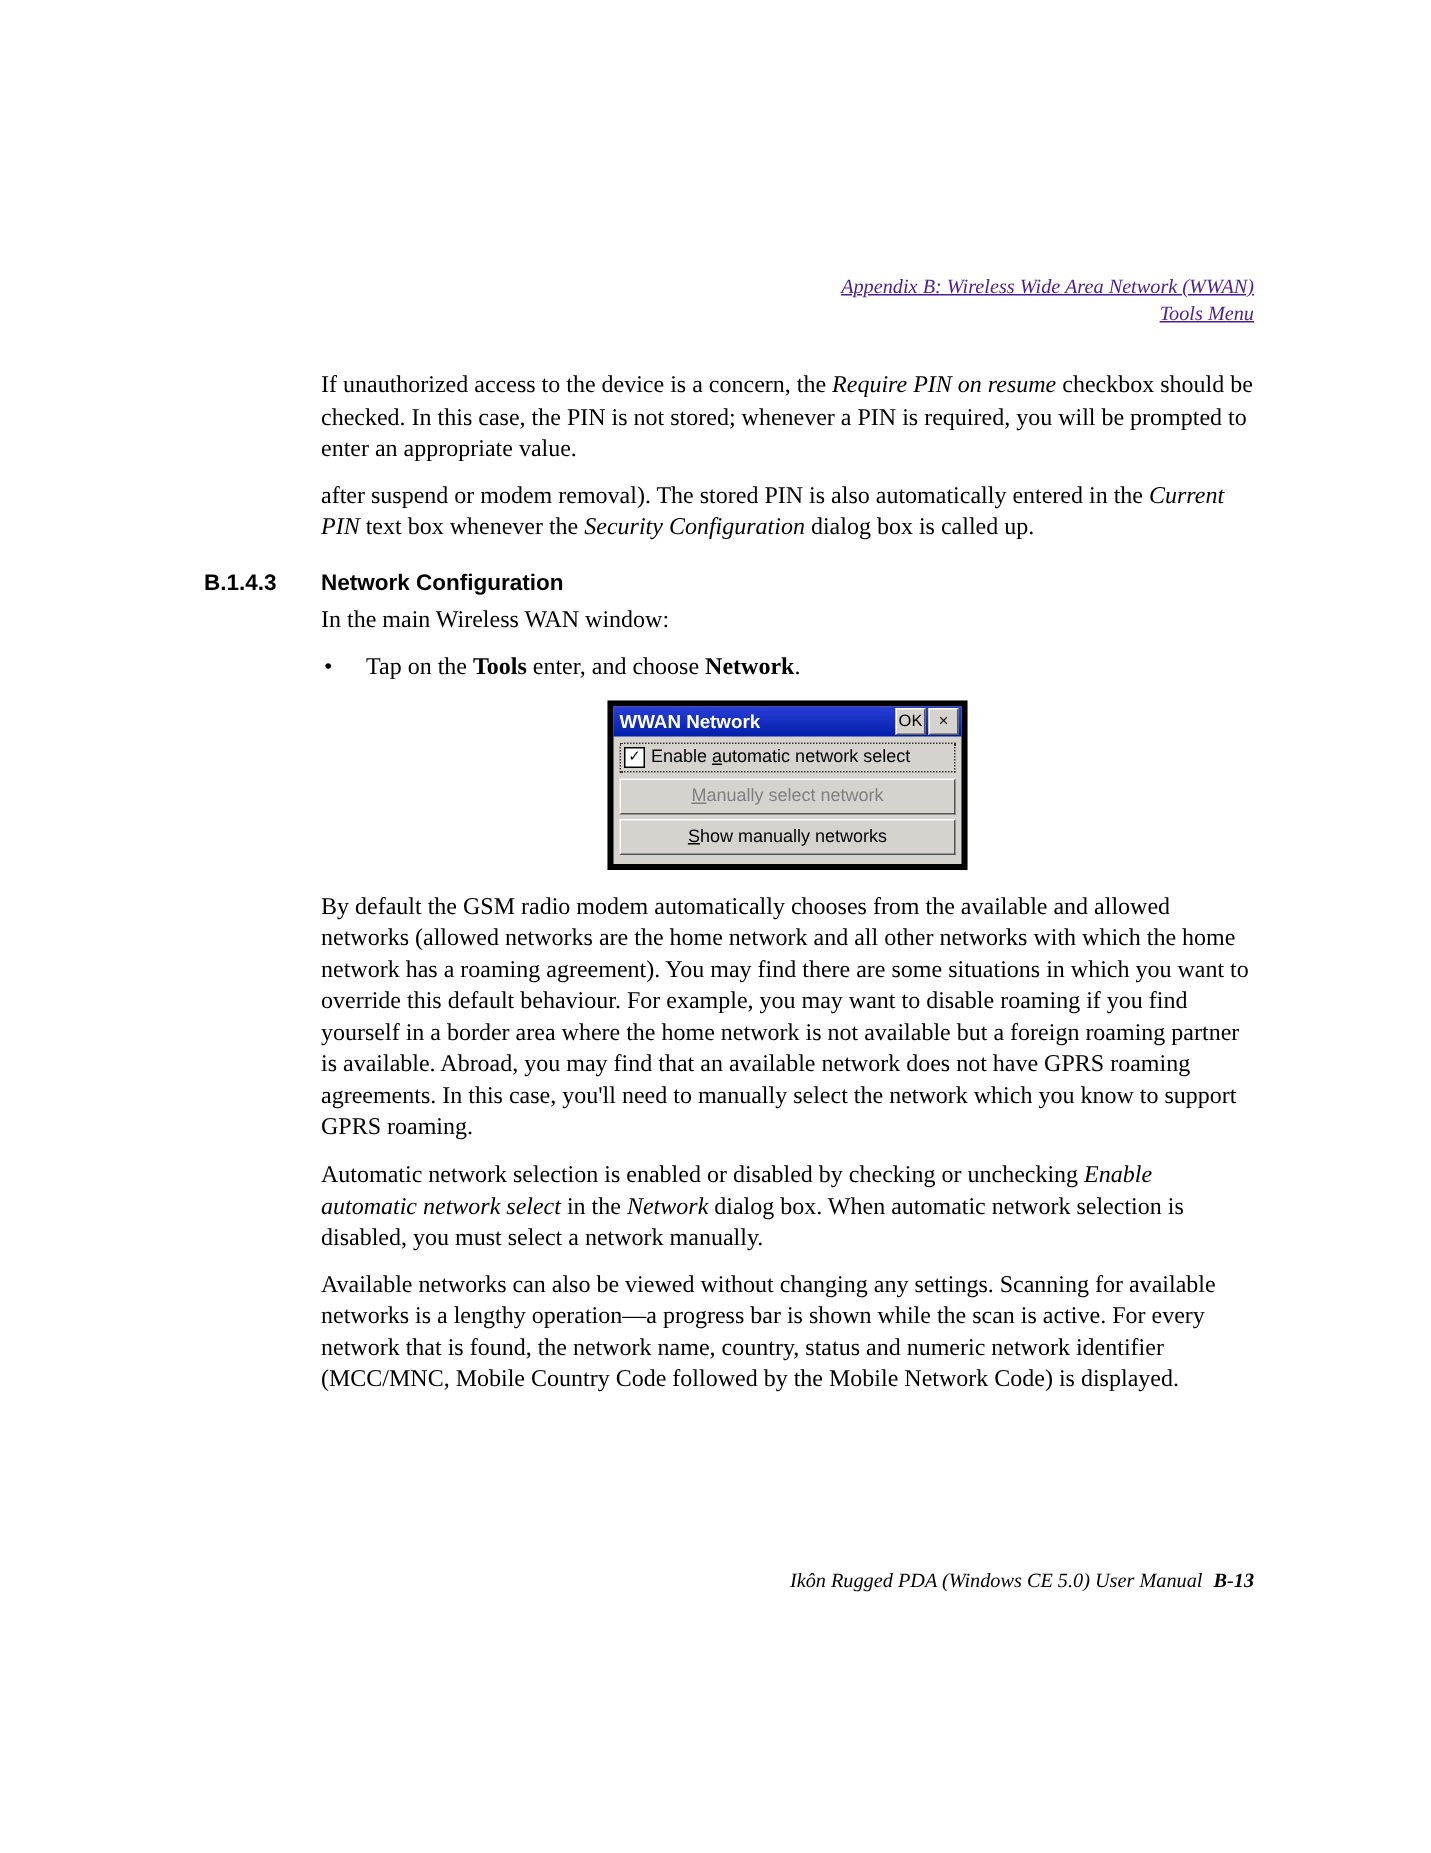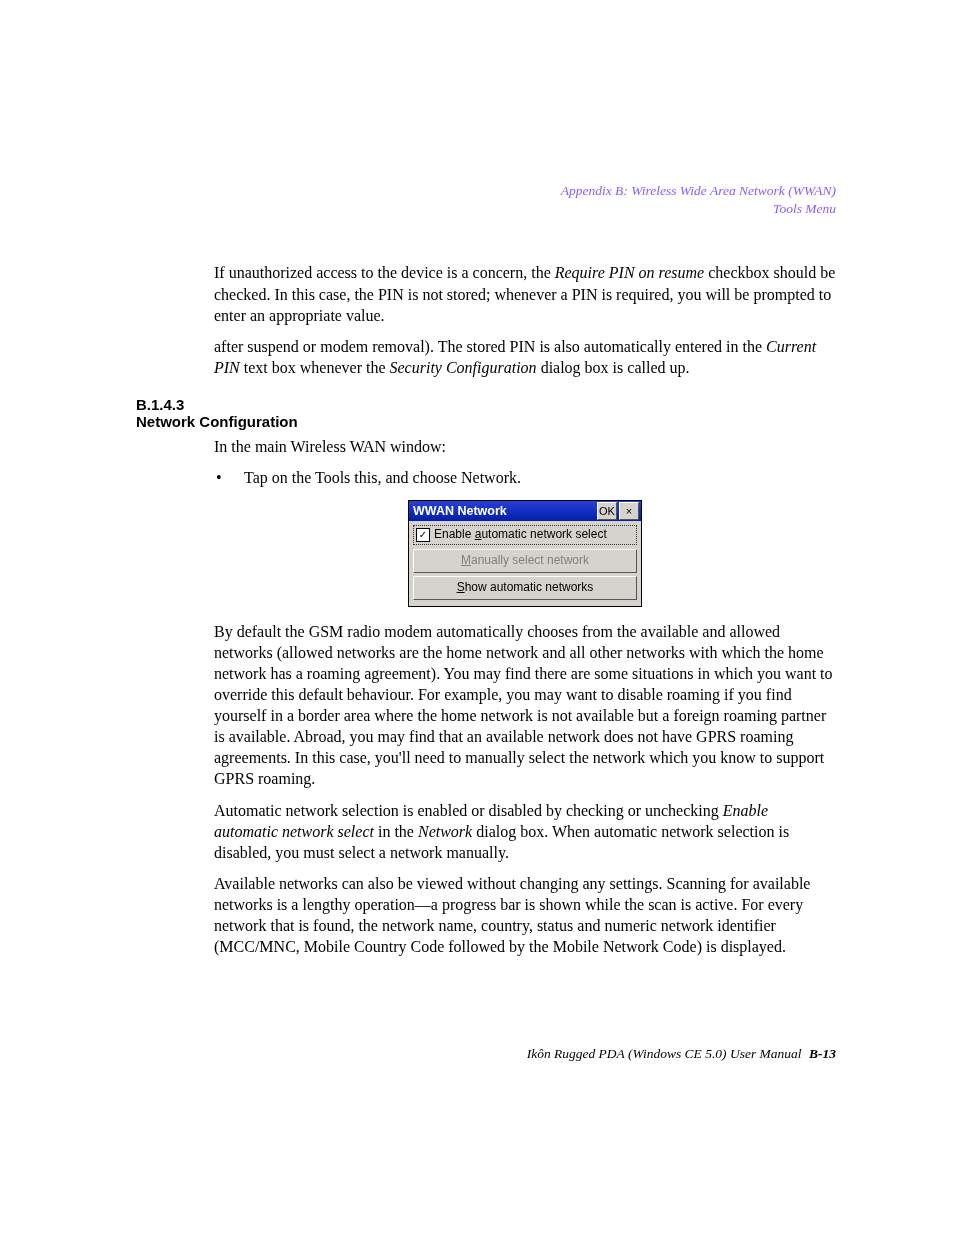--- a/index.html
+++ b/index.html
@@ -18,38 +18,38 @@
     top: 182px;
     left: 136px;
     width: 700px;
   }
   .header {
     text-align: right;
     font-style: italic;
     font-family: Georgia, "Times New Roman", serif;
     font-size: 13.5px;
     line-height: 1.35;
-    margin-bottom: 44px;
-    color: #8b5cf6;
+    margin-bottom: 28px;
+    color: #4c1d95;
+    text-decoration: underline;
   }
   .body-text {
     margin-left: 78px;
     font-size: 16px;
     line-height: 1.32;
   }
   .body-text p {
     margin: 0 0 10px 0;
     text-align: left;
   }
   .section-row {
     display: flex;
     align-items: baseline;
     margin-top: 18px;
     margin-bottom: 6px;
-    flex-direction: column;
   }
   .section-num {
     width: 78px;
     font-family: Verdana, Geneva, sans-serif;
     font-weight: bold;
     font-size: 15px;
   }
   .section-title {
     font-family: Verdana, Geneva, sans-serif;
     font-weight: bold;
@@ -58,27 +58,27 @@
   }
   .bullet-row {
     display: flex;
     margin: 4px 0 12px 0;
   }
   .bullet-dot {
     width: 28px;
     padding-left: 2px;
   }
   .italic { font-style: italic; }
-  .bold { font-weight: normal; }
+  .bold { font-weight: bold; }
 
   
   .wwan-box {
     width: 232px;
     margin: 6px auto 14px auto;
-    border: 1px solid #000000;
+    border: 4px solid #000000;
     background: #d6d3ce;
     font-family: Tahoma, Verdana, sans-serif;
     font-size: 12px;
   }
   .wwan-title {
     background: linear-gradient(#2a3fd8, #001ea8);
     color: #fff;
     font-weight: bold;
     height: 20px;
     display: flex;
@@ -176,42 +176,42 @@
   <div class="section-row">
     <div class="section-num">B.1.4.3</div>
     <div class="section-title">Network Configuration</div>
   </div>
 
   <div class="body-text">
     <p>In the main Wireless WAN window:</p>
     <div class="bullet-row">
       <div class="bullet-dot">•</div>
       <div>
-        <span>Tap on the </span><span class="bold">Tools</span><span> this, and choose </span><span class="bold">Network</span><span>.</span>
+        <span>Tap on the </span><span class="bold">Tools</span><span> enter, and choose </span><span class="bold">Network</span><span>.</span>
       </div>
     </div>
 
     <div class="wwan-box">
       <div class="wwan-title">
         <span class="wwan-title-text">WWAN Network</span>
         <div class="wwan-btn">OK</div>
         <div class="wwan-btn">×</div>
       </div>
       <div class="wwan-body">
         <div class="wwan-check-row">
           <div class="wwan-checkbox">
               <span>✓</span>
             </div>
           <span><span>Enable </span><span class="ul" style="text-decoration:underline">a</span><span>utomatic network select</span></span>
         </div>
         <div class="wwan-button disabled">
           <span class="ul">M</span><span>anually select network</span>
         </div>
         <div class="wwan-button">
-          <span class="ul">S</span><span>how automatic networks</span>
+          <span class="ul">S</span><span>how manually networks</span>
         </div>
       </div>
     </div>
 
     <p>By default the GSM radio modem automatically chooses from the available and allowed networks (allowed networks are the home network and all other networks with which the home network has a roaming agreement). You may find there are some situations in which you want to override this default behaviour. For example, you may want to disable roaming if you find yourself in a border area where the home network is not available but a foreign roaming partner is available. Abroad, you may find that an available network does not have GPRS roaming agreements. In this case, you'll need to manually select the network which you know to support GPRS roaming.</p>
     <p>
       <span>Automatic network selection is enabled or disabled by checking or unchecking </span><span class="italic">Enable automatic network select</span><span> in the </span><span class="italic">Network</span><span> dialog box. When automatic network selection is disabled, you must select a network manually.</span>
     </p>
     <p>Available networks can also be viewed without changing any settings. Scanning for available networks is a lengthy operation—a progress bar is shown while the scan is active. For every network that is found, the network name, country, status and numeric network identifier (MCC/MNC, Mobile Country Code followed by the Mobile Network Code) is displayed.</p>
   </div>

